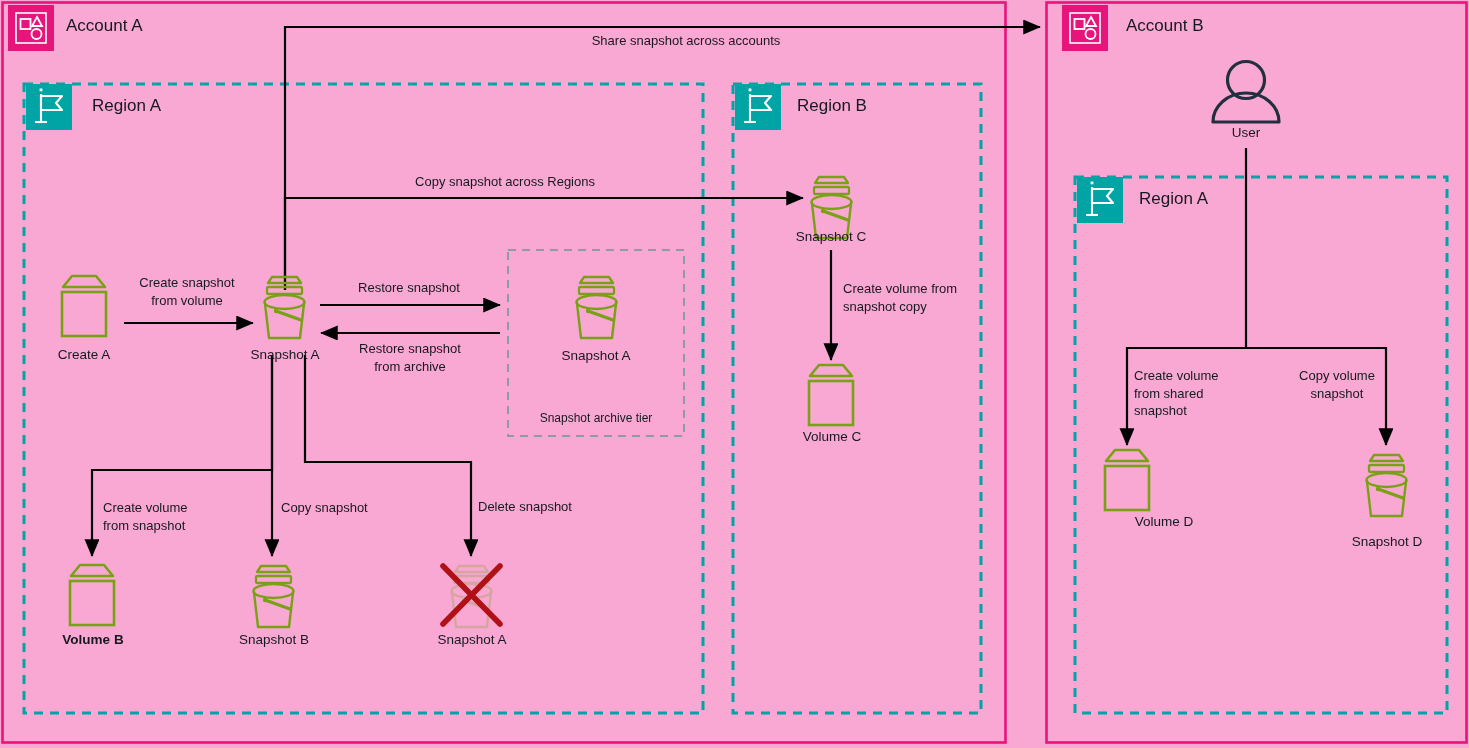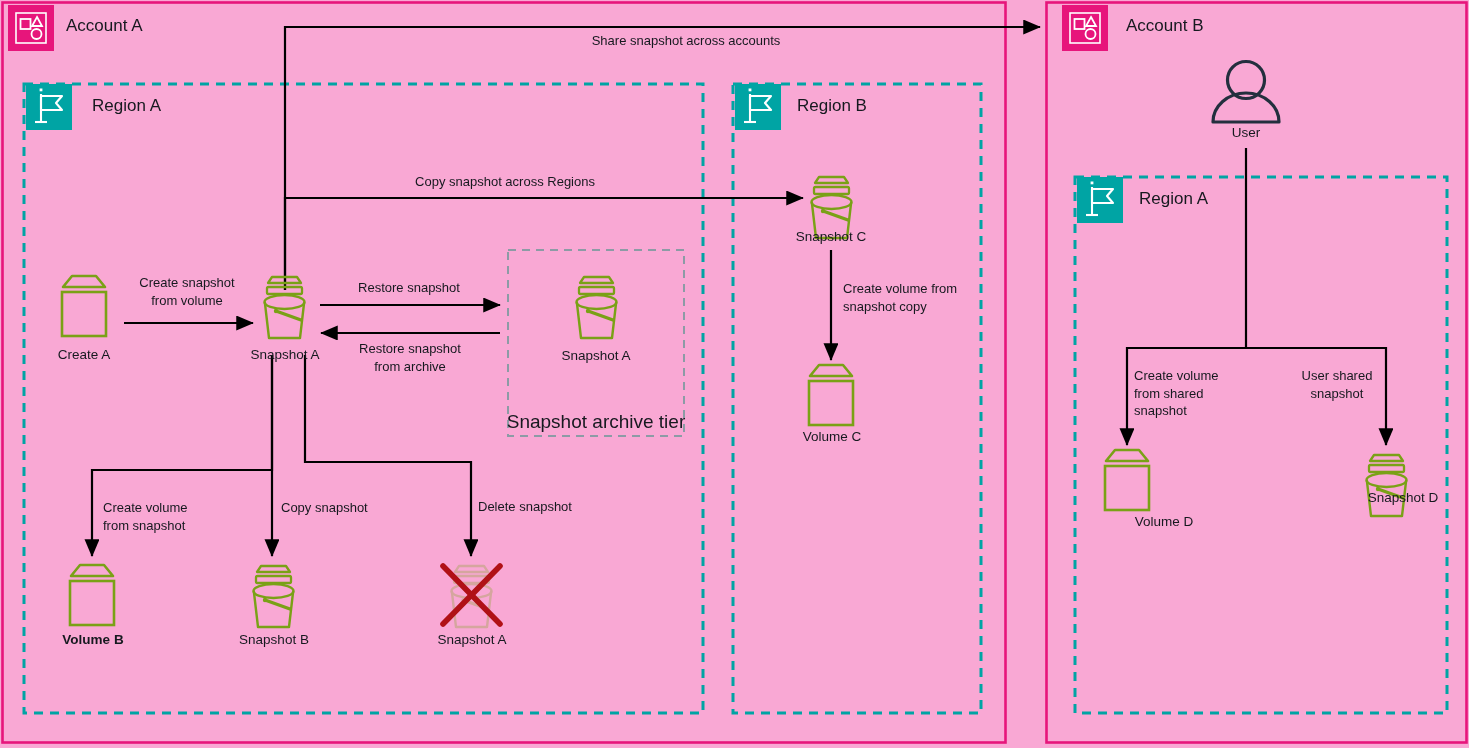--- a/index.html
+++ b/index.html
@@ -5,21 +5,21 @@
   html,body{margin:0;padding:0;background:#ffffff;}
   body{font-family:"Liberation Sans", sans-serif;}
   #stage{position:relative;width:1469px;height:748px;background:#f9a8d4;overflow:hidden;}
   #svg{position:absolute;left:0;top:0;width:1469px;height:748px;}
 
   .boxlabel{position:absolute;font-size:17px;color:#16191f;white-space:nowrap;}
   .nodelabel{position:absolute;font-size:13.5px;color:#16191f;text-align:center;white-space:nowrap;
              transform:translateX(-50%);}
   .edgelabel{position:absolute;font-size:13px;color:#16191f;line-height:1.35;}
   .edgelabel.c{transform:translateX(-50%);text-align:center;}
-  .tierlabel{position:absolute;font-size:19px;color:#16191f;white-space:nowrap;transform:translateX(-50%);}
+  .tierlabel{position:absolute;font-size:12px;color:#16191f;white-space:nowrap;transform:translateX(-50%);}
 </style>
 </head>
 <body>
 
 <div id="stage">
 
   <svg id="svg" viewBox="0 0 1469 748">
     <defs>
       <marker id="ah" markerWidth="9" markerHeight="9" refX="7.6" refY="3.4" orient="auto" markerUnits="strokeWidth">
         <path d="M0,0 L8,3.4 L0,6.8 z" fill="#000"></path>
@@ -183,21 +183,21 @@
   <div class="nodelabel" style="left:84px;top:347px;">Create A</div>
   <div class="nodelabel" style="left:285px;top:347px;">Snapshot A</div>
   <div class="nodelabel" style="left:596px;top:348px;">Snapshot A</div>
   <div class="nodelabel" style="left:93px;top:632px;font-weight:bold;">Volume B</div>
   <div class="nodelabel" style="left:274px;top:632px;">Snapshot B</div>
   <div class="nodelabel" style="left:472px;top:632px;">Snapshot A</div>
   <div class="nodelabel" style="left:831px;top:229px;">Snapshot C</div>
   <div class="nodelabel" style="left:832px;top:429px;">Volume C</div>
   <div class="nodelabel" style="left:1246px;top:125px;">User</div>
   <div class="nodelabel" style="left:1128px;top:514px;margin-left:36px;">Volume D</div>
-  <div class="nodelabel" style="left:1387px;top:490px;margin-left:16px;">Snapshot D</div>
+  <div class="nodelabel" style="left:1387px;top:534px;">Snapshot D</div>
 
   <div class="tierlabel" style="left:596px;top:411px;">Snapshot archive tier</div>
 
   <div class="edgelabel c" style="left:676px;top:32px;margin-left:10px;">Share snapshot across accounts</div>
   <div class="edgelabel c" style="left:505px;top:173px;">Copy snapshot across Regions</div>
 
   <div class="edgelabel c" style="left:187px;top:274px;">
     <div>Create snapshot</div>
     <div>from volume</div>
   </div>
@@ -222,17 +222,17 @@
     <div>snapshot copy</div>
   </div>
 
   <div class="edgelabel" style="left:1134px;top:367px;">
     <div>Create volume</div>
     <div>from shared</div>
     <div>snapshot</div>
   </div>
 
   <div class="edgelabel c" style="left:1337px;top:367px;text-align:center;">
-    <div>User shared</div>
+    <div>Copy volume</div>
     <div>snapshot</div>
   </div>
 
 </div>
 
 </body></html>

